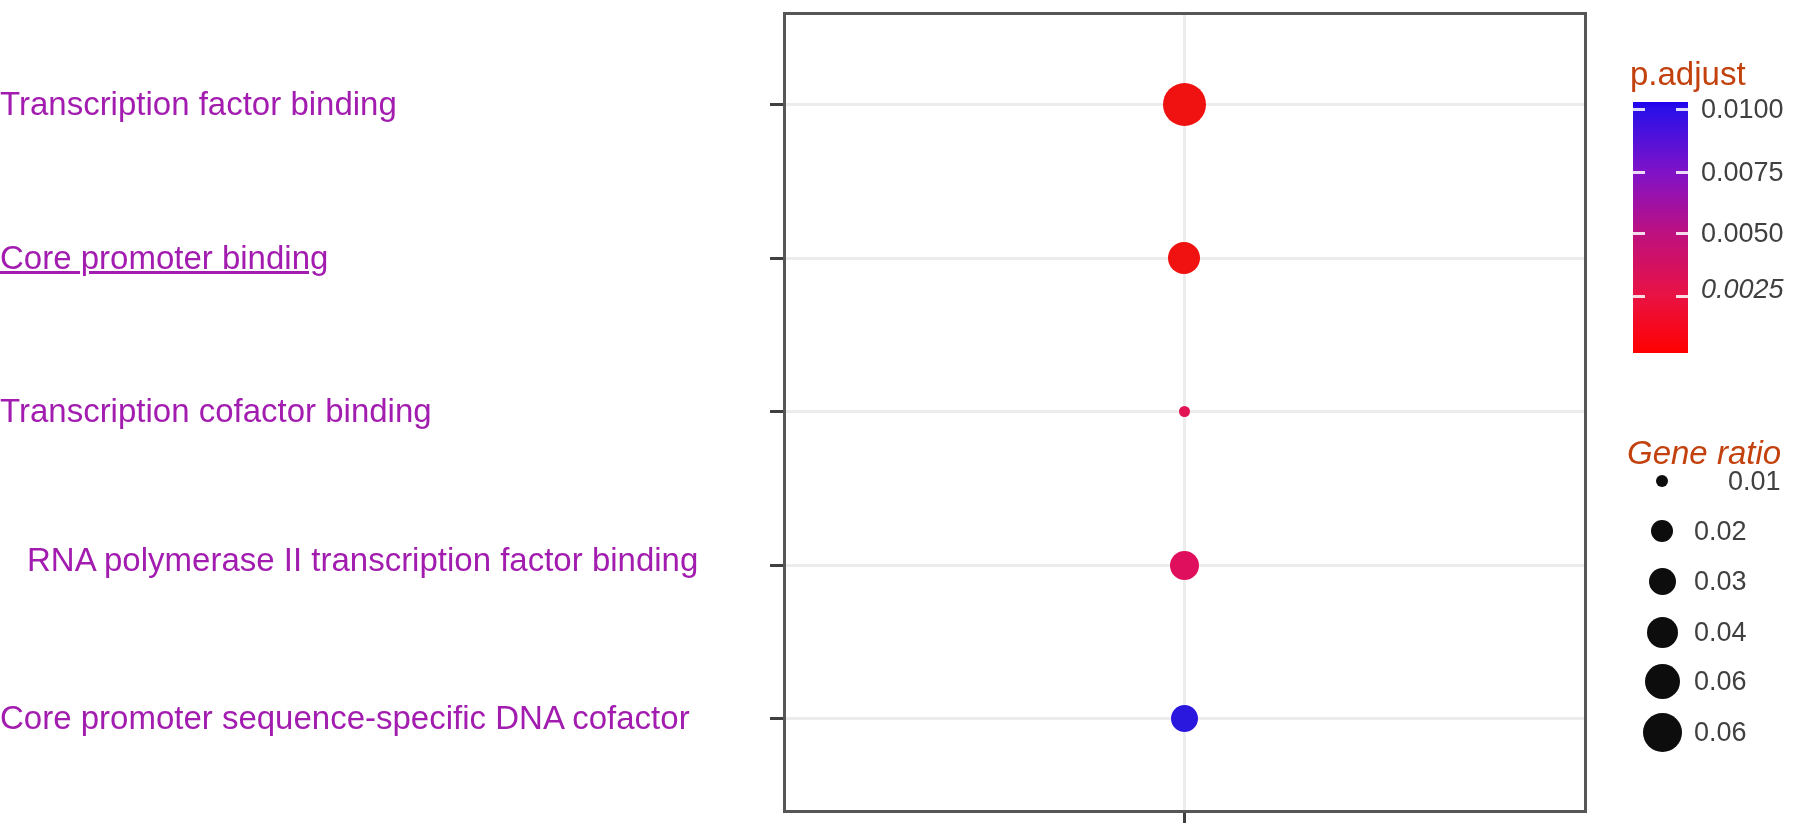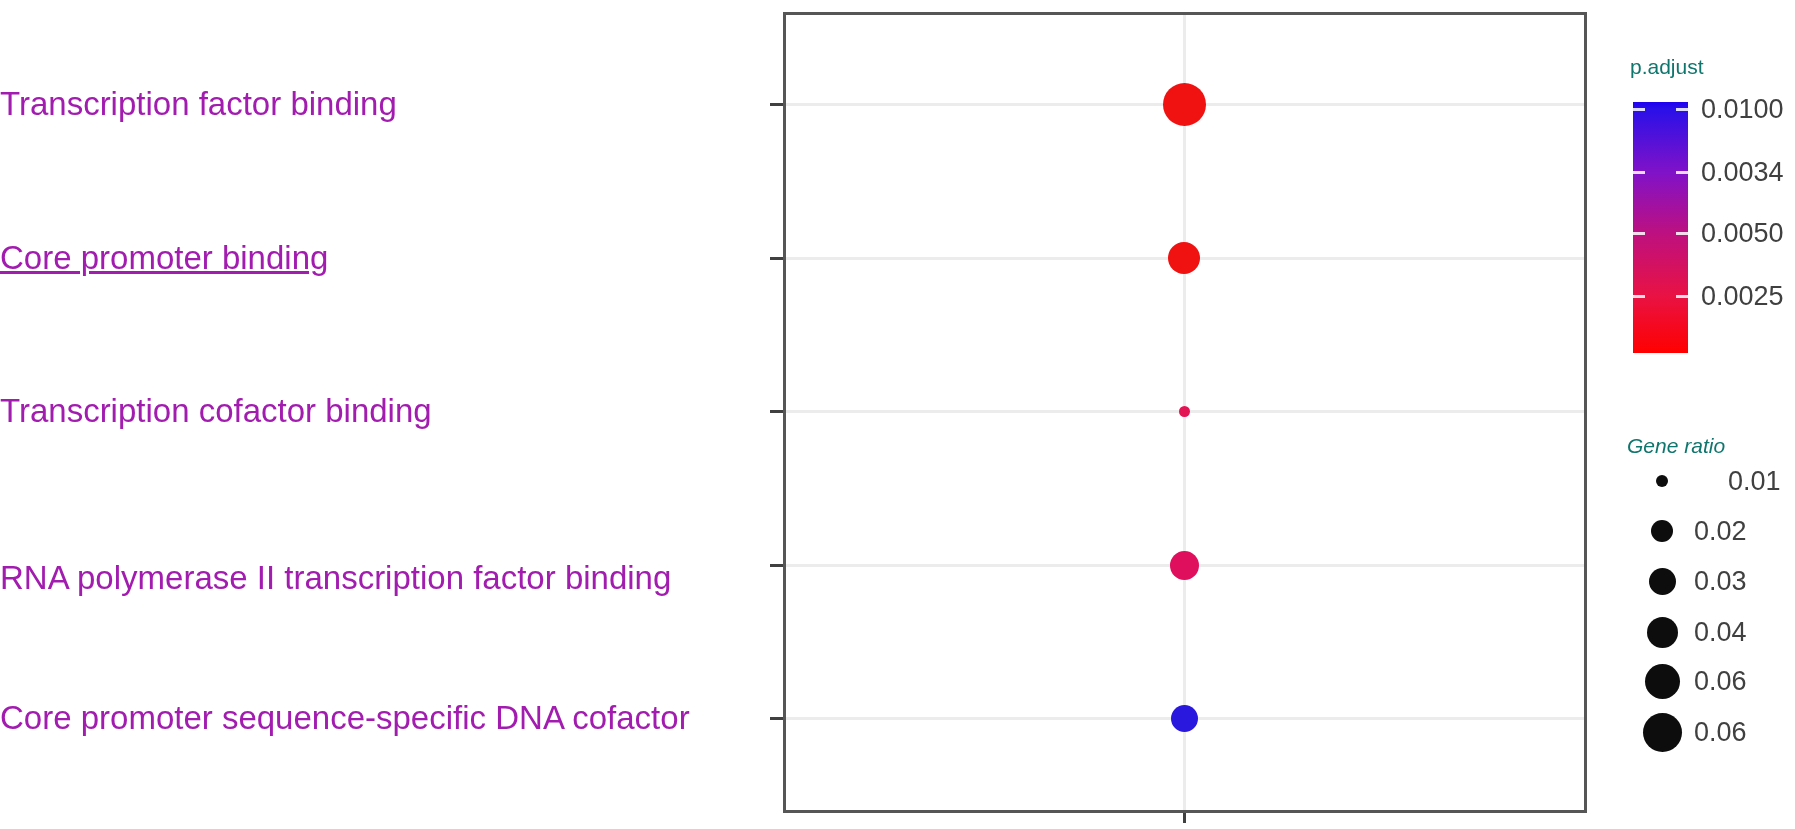--- a/index.html
+++ b/index.html
@@ -13,36 +13,36 @@
   .ytick { position: absolute; width: 13px; height: 3px; background: #404040; }
 
   #panel { position: absolute; left: 783px; top: 12px; width: 804px; height: 801px;
            border: 3px solid #565656; background: #ffffff; }
   .gl-h { position: absolute; left: 0; right: 0; height: 3px; background: #ececec; }
   .gl-v { position: absolute; top: 0; bottom: 0; width: 3px; background: #ececec; }
   .dot  { position: absolute; border-radius: 50%; }
 
   #xtick { position: absolute; left: 1183px; top: 813px; width: 3px; height: 10px; background: #404040; }
 
-  .legend-title { position: absolute; font-size: 21px; color: #0f766e; white-space: nowrap; }
+  .legend-title { position: absolute; font-size: 33px; color: #c2410c; white-space: nowrap; }
   #cbar { position: absolute; left: 1633px; top: 102px; width: 55px; height: 251px; }
   .cnotch { position: absolute; width: 12px; height: 3px; background: rgba(255,255,255,0.85); }
   .clab, .slab { position: absolute; font-size: 27px; line-height: 32px; height: 32px;
                  color: #404040; white-space: nowrap; }
   .sdot { position: absolute; border-radius: 50%; background: #0d0d0d; }
 </style>
 </head>
 <body>
 
 <div id="fig">
   <div id="ylabels">
       <div class="ylab" style="top: 82px;">Transcription factor binding</div>
       <div class="ylab" style="top: 236px; text-decoration: underline;">Core promoter binding</div>
       <div class="ylab" style="top: 389px;">Transcription cofactor binding</div>
-      <div class="ylab" style="top: 556px;">RNA polymerase II transcription factor binding</div>
+      <div class="ylab" style="top: 538px; margin-left: 27px;">RNA polymerase II transcription factor binding</div>
       <div class="ylab" style="top: 696px;">Core promoter sequence-specific DNA cofactor</div>
     </div>
   <div id="yticks">
       <div class="ytick" style="left: 770px; top: 103px;"></div>
       <div class="ytick" style="left: 770px; top: 257px;"></div>
       <div class="ytick" style="left: 770px; top: 410px;"></div>
       <div class="ytick" style="left: 770px; top: 564px;"></div>
       <div class="ytick" style="left: 770px; top: 717px;"></div>
     </div>
 
@@ -61,27 +61,27 @@
     </div>
   <div id="xtick"></div>
 
   <div id="clegend">
     <div class="legend-title" style="left:1630px; top:55px;">p.adjust</div>
     <div id="cbar" style="background: linear-gradient(rgb(32, 0, 240) 0%, rgb(42, 16, 232) 2.8%, rgb(128, 18, 200) 27.9%, rgb(189, 16, 128) 52.2%, rgb(233, 18, 67) 77.3%, rgb(255, 0, 0) 100%);"></div>
     <div id="clabels">
         <div class="clab" style="left: 1701px; top: 93px;">0.0100</div>
         <div class="cnotch" style="left: 1633px; top: 108px;"></div>
         <div class="cnotch" style="left: 1676px; top: 108px;"></div>
-        <div class="clab" style="left: 1701px; top: 156px;">0.0034</div>
+        <div class="clab" style="left: 1701px; top: 156px;">0.0075</div>
         <div class="cnotch" style="left: 1633px; top: 171px;"></div>
         <div class="cnotch" style="left: 1676px; top: 171px;"></div>
         <div class="clab" style="left: 1701px; top: 217px;">0.0050</div>
         <div class="cnotch" style="left: 1633px; top: 232px;"></div>
         <div class="cnotch" style="left: 1676px; top: 232px;"></div>
-        <div class="clab" style="left: 1701px; top: 280px;">0.0025</div>
+        <div class="clab" style="left: 1701px; top: 273px; font-style: italic;">0.0025</div>
         <div class="cnotch" style="left: 1633px; top: 295px;"></div>
         <div class="cnotch" style="left: 1676px; top: 295px;"></div>
       </div>
   </div>
 
   <div id="slegend">
     <div class="legend-title" style="left:1627px; top:434px;font-style:italic;">Gene ratio</div>
     <div id="sitems">
         <div class="sdot" style="left: 1656px; top: 475px; width: 12px; height: 12px;"></div>
         <div class="slab" style="left: 1694px; top: 465px; margin-left: 34px;">0.01</div>

